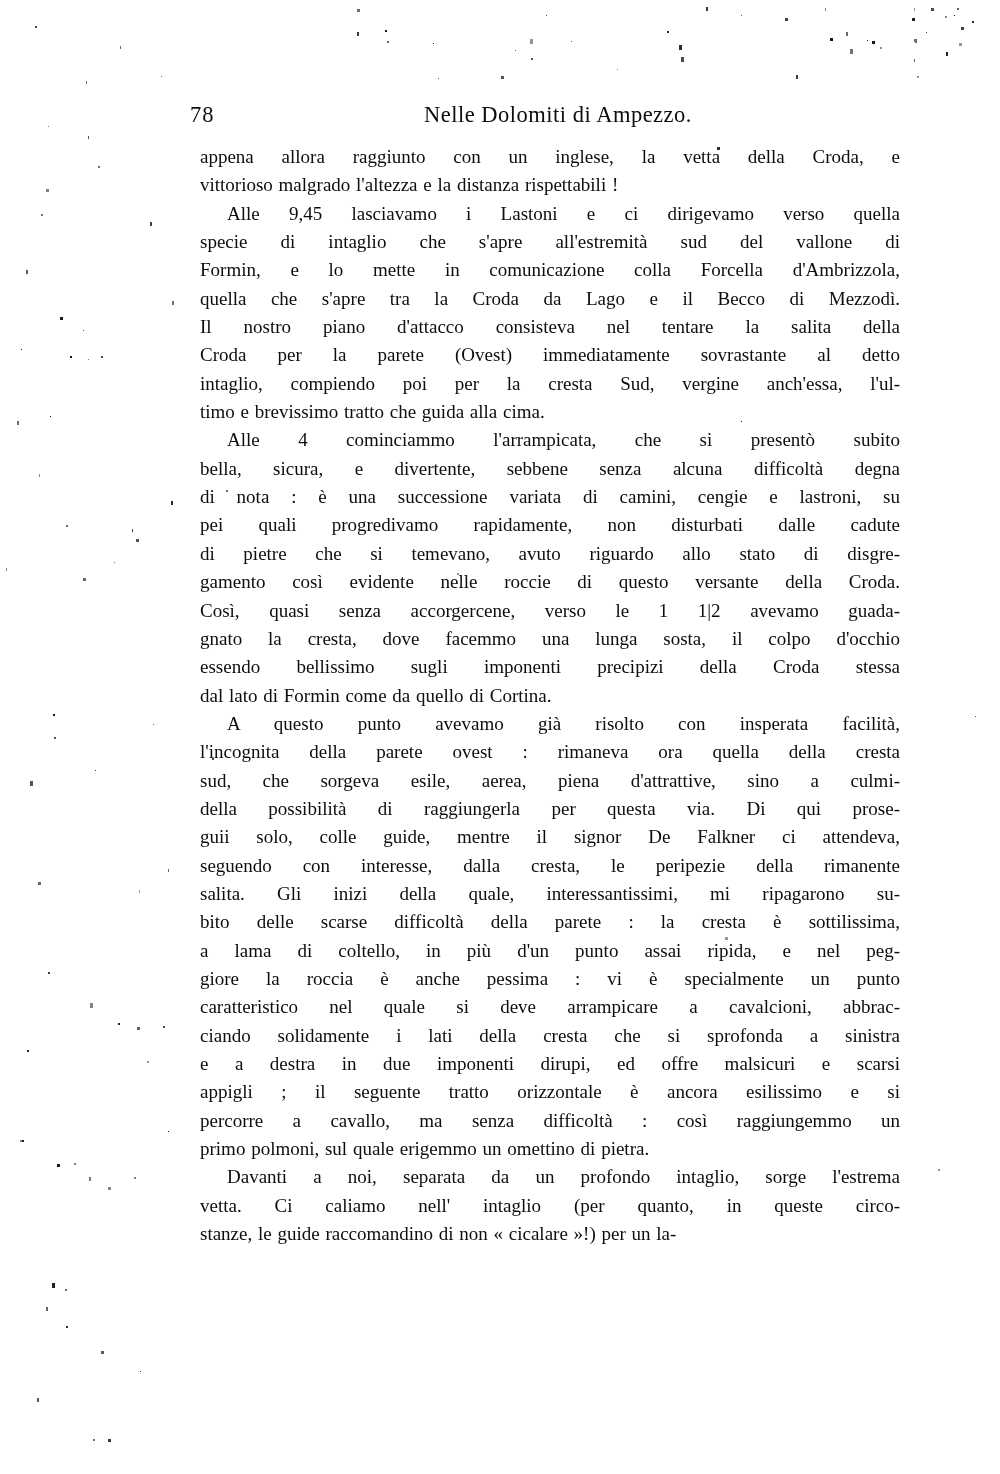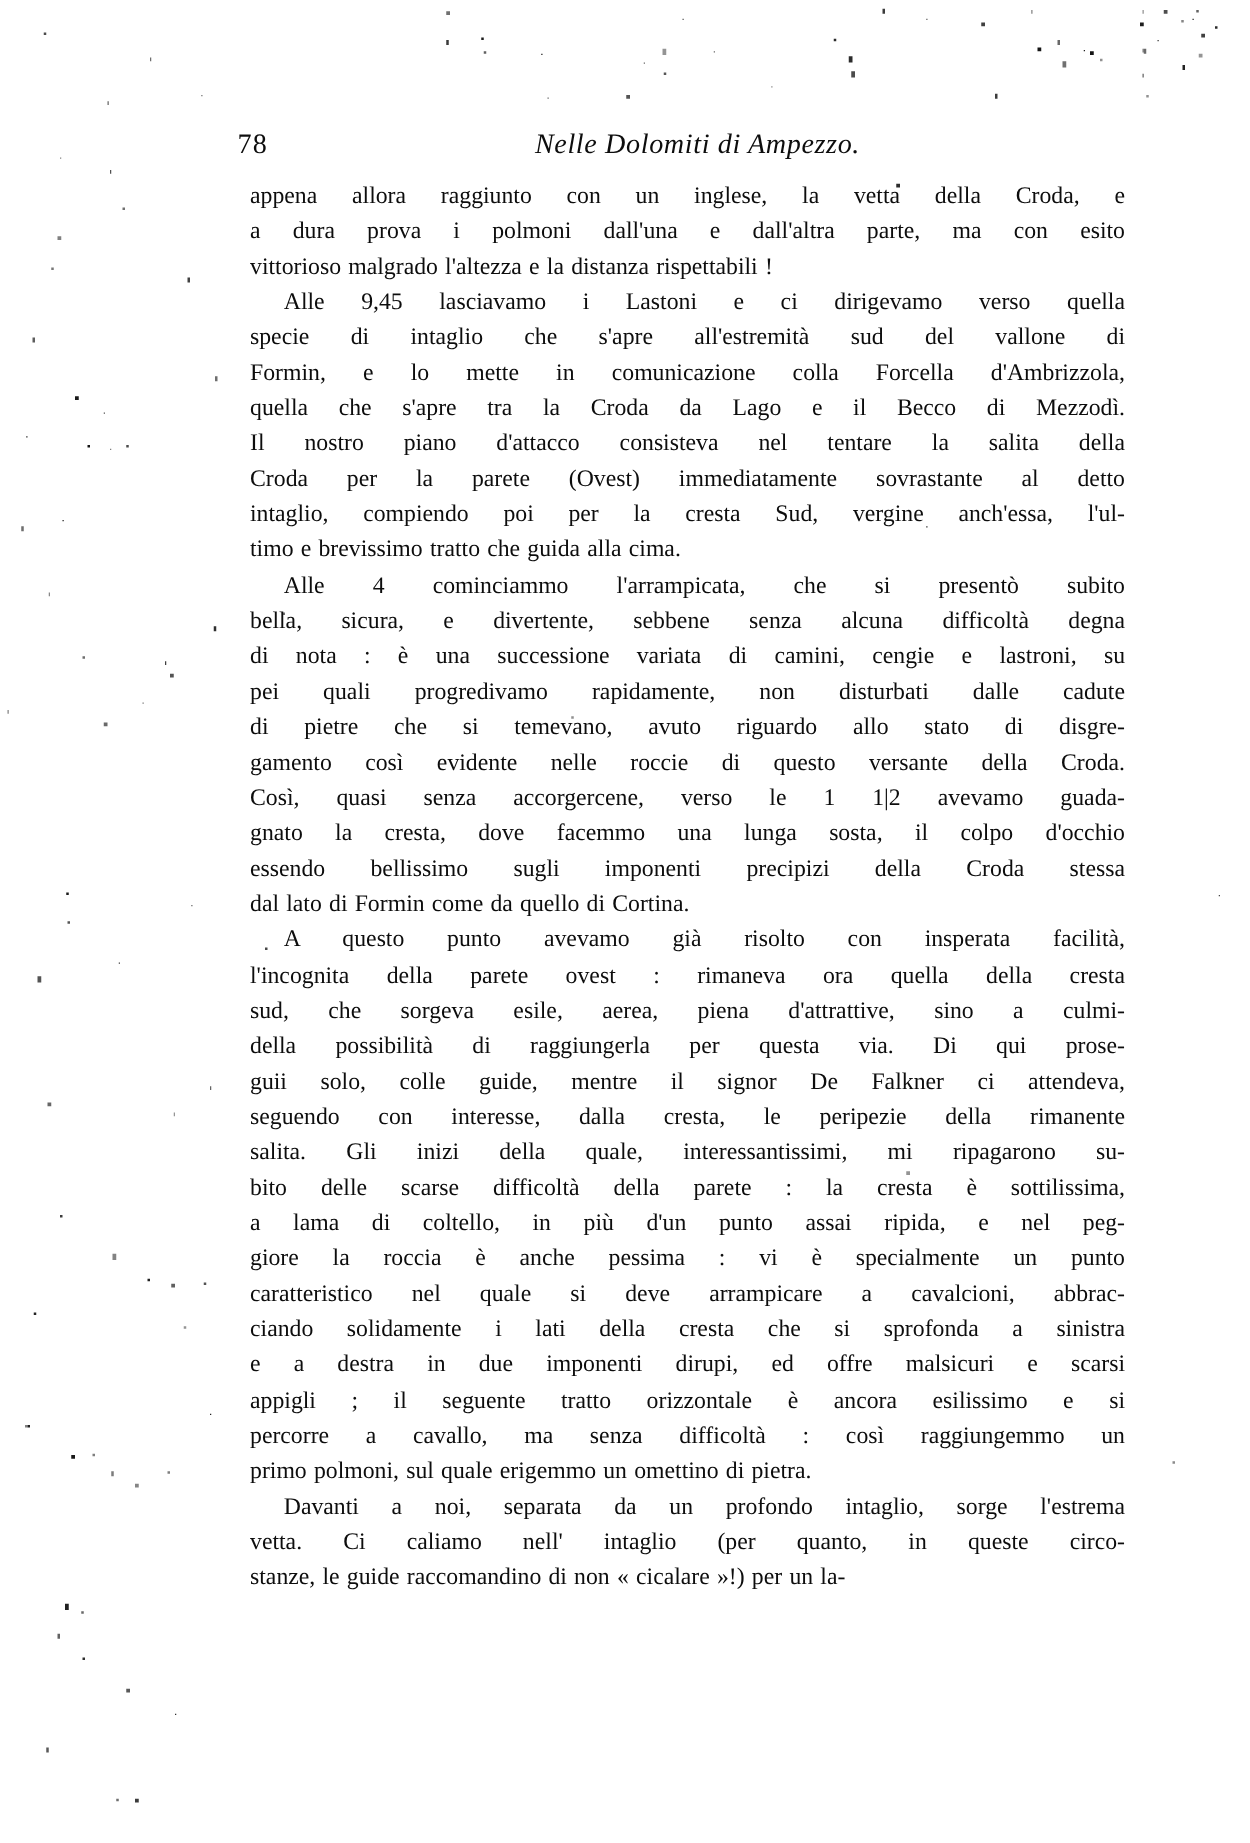--- a/index.html
+++ b/index.html
@@ -41,21 +41,20 @@
     position: absolute;
     left: -10px;
     top: 0;
     letter-spacing: 1px;
   }
   .runtitle {
     position: absolute;
     left: 16px;
     right: 0;
     text-align: center;
-    font-style: italic;
     letter-spacing: 0.5px;
   }
   .body-text {
     margin-top: 13px;
     font-size: 19px;
   }
   .tline {
     height: 28.35px;
     line-height: 28.35px;
     text-align: justify;
@@ -191,21 +190,20 @@
   <div class="column">
 
     <div class="header">
       <span class="pagenum">78</span>
       <span class="runtitle">Nelle Dolomiti di Ampezzo.</span>
     </div>
 
     <div class="body-text" id="body-text">
         <div class="para">
           <div class="tline">appena allora raggiunto con un inglese, la vetta della Croda, e</div>
-          <div class="tline">a dura prova i polmoni dall'una e dall'altra parte, ma con esito</div>
           <div class="tline last">vittorioso malgrado l'altezza e la distanza rispettabili !</div>
         </div>
         <div class="para">
           <div class="tline first-indent">Alle 9,45 lasciavamo i Lastoni e ci dirigevamo verso quella</div>
           <div class="tline">specie di intaglio che s'apre all'estremità sud del vallone di</div>
           <div class="tline">Formin, e lo mette in comunicazione colla Forcella d'Ambrizzola,</div>
           <div class="tline">quella che s'apre tra la Croda da Lago e il Becco di Mezzodì.</div>
           <div class="tline">Il nostro piano d'attacco consisteva nel tentare la salita della</div>
           <div class="tline">Croda per la parete (Ovest) immediatamente sovrastante al detto</div>
           <div class="tline">intaglio, compiendo poi per la cresta Sud, vergine anch'essa, l'ul-</div>

